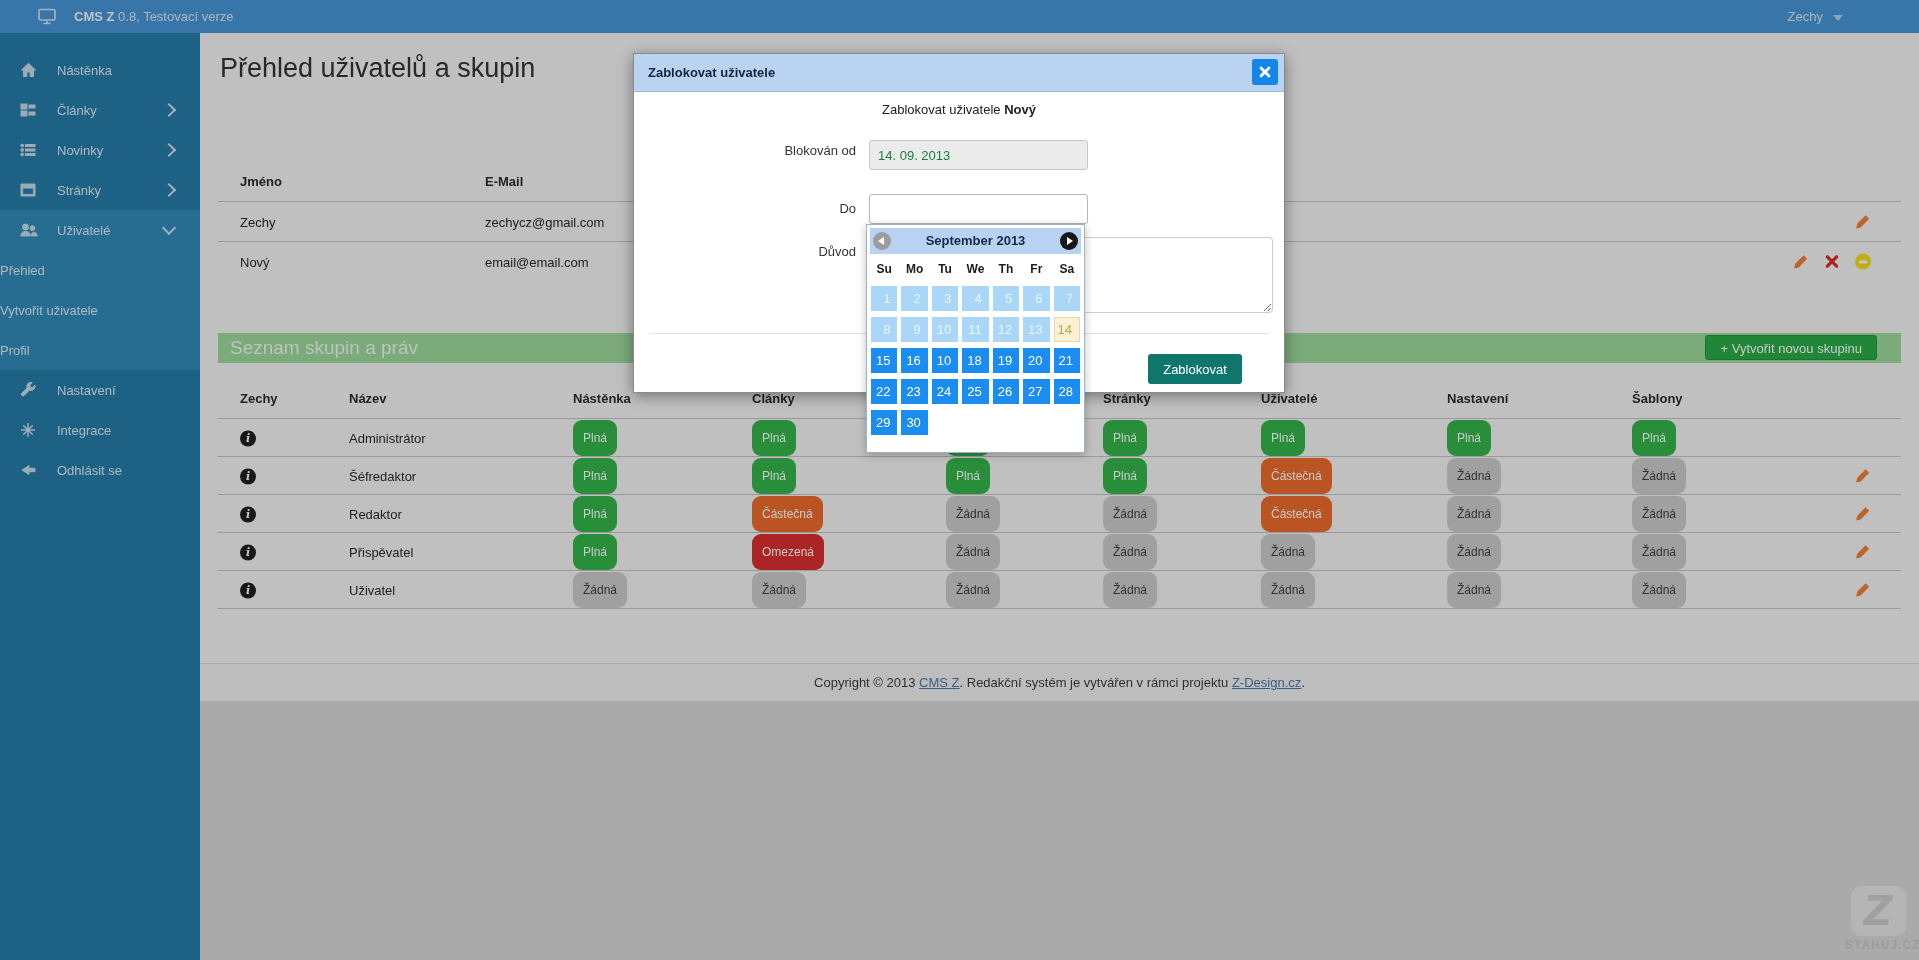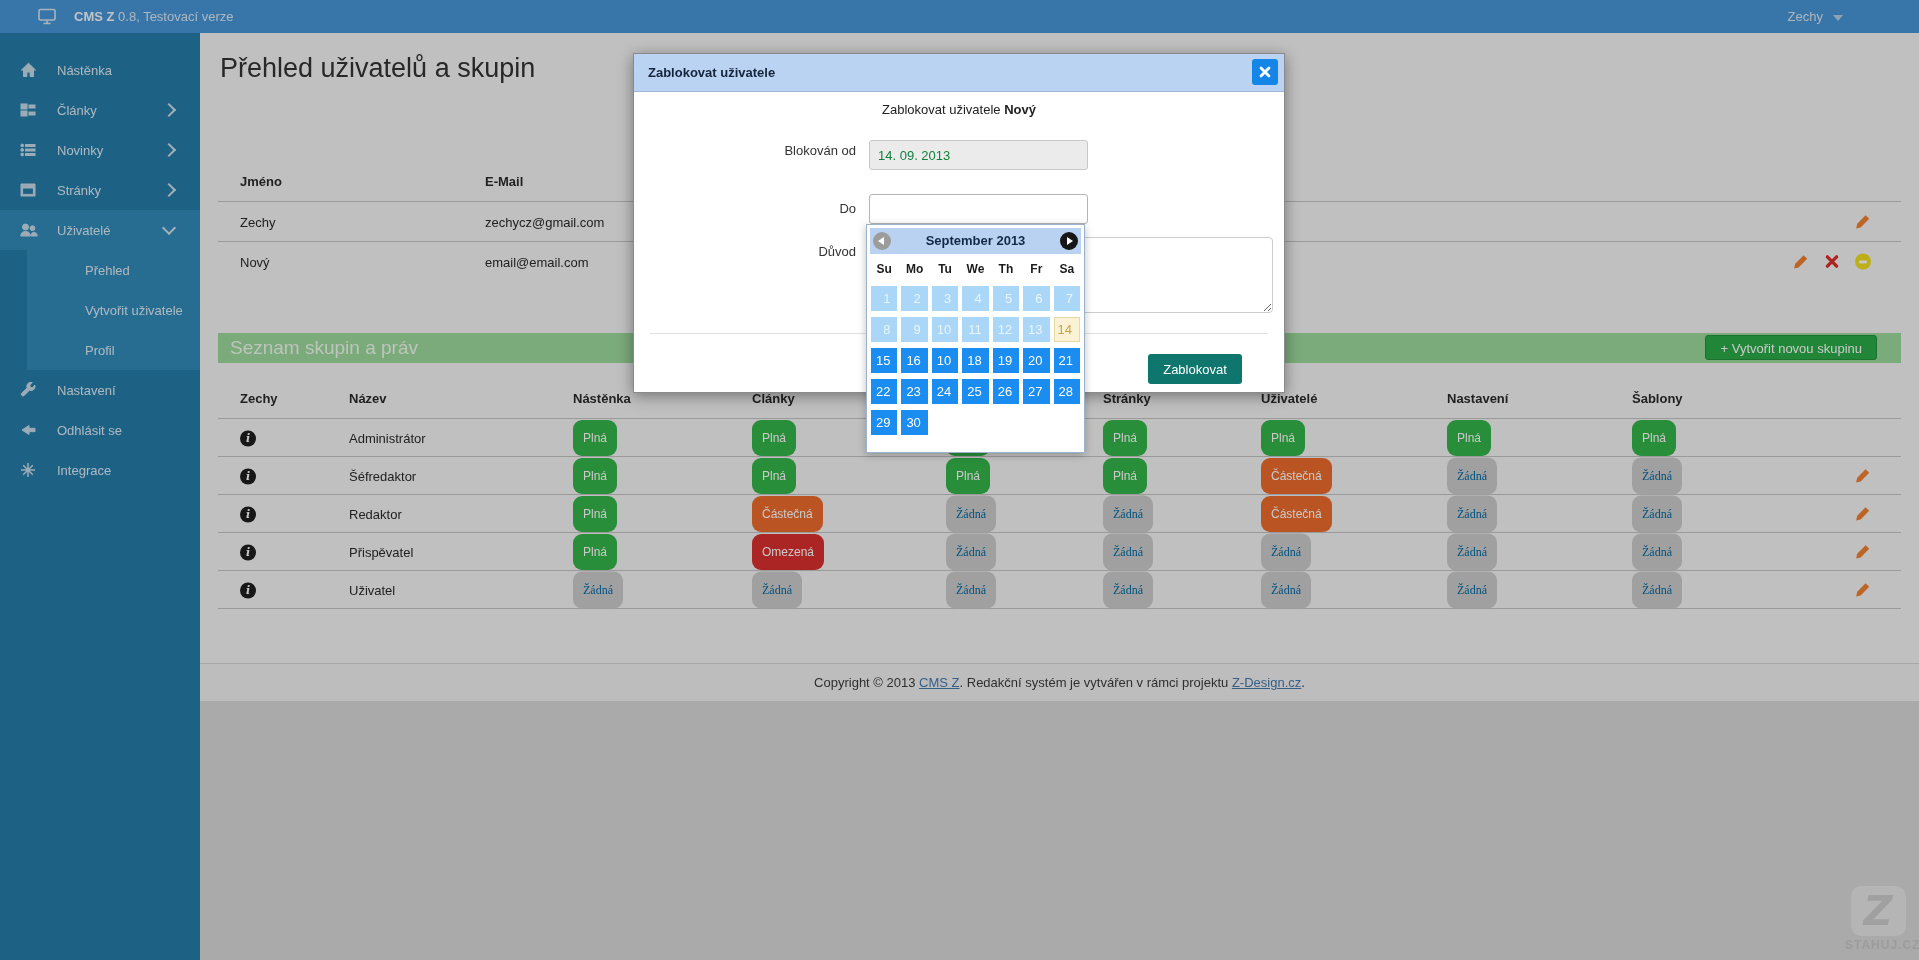--- a/index.html
+++ b/index.html
@@ -13,21 +13,21 @@
   .top-user{position:absolute;right:76px;top:0;line-height:33px;color:#d9e6f2;cursor:default;}
   .caret{display:inline-block;width:0;height:0;border-left:5px solid transparent;border-right:5px solid transparent;
          border-top:6px solid #b9cfe2;margin-left:10px;vertical-align:middle;}
   
   .sidebar{position:absolute;left:0;top:33px;width:200px;height:927px;background:#267ca8;z-index:2;}
   .side-nav{padding-top:17px;}
   .side-item{position:relative;height:40px;display:flex;align-items:center;color:#dceaf2;cursor:pointer;}
   .side-item .s-icon{width:20px;margin-left:20px;margin-right:17px;display:flex;align-items:center;}
   .side-item .s-icon svg{fill:#c6dbe7;stroke:#c6dbe7;}
   .side-item .s-label{flex:1;}
-  .side-item.sub{padding-left:58px;background:#318bb9;margin-left:27px;}
+  .side-item.sub{background:#318bb9;}
   .side-item.active{background:#318bb9;}
   .chev{width:8px;height:8px;border-right:2px solid #cfe0ea;border-bottom:2px solid #cfe0ea;margin-right:26px;}
   .chev.right{transform:rotate(-45deg);}
   .chev.down{transform:rotate(45deg);margin-top:-4px;}
   
   .content{position:absolute;left:200px;top:33px;width:1719px;height:667px;background:#f4f4f4;z-index:1;}
   .page-title{position:absolute;left:20px;top:20px;font-size:27px;font-weight:500;color:#333;margin:0;}
   .band{position:absolute;left:18px;width:1683px;height:30px;}
   .band.blue{top:85px;background:#b3cdee;}
   .band.green{top:300px;background:#9cd89c;}
@@ -49,21 +49,21 @@
   .row-icons{position:absolute;right:30px;top:50%;transform:translateY(-50%);display:flex;gap:14px;align-items:center;}
   .icon-btn{width:17px;height:17px;display:inline-flex;align-items:center;justify-content:center;cursor:pointer;}
   .block-ic{width:16px;height:16px;border-radius:50%;background:#f0df1e;position:relative;}
   .block-ic::after{content:"";position:absolute;left:4px;top:6.5px;width:8px;height:3px;background:#fff;border-radius:1px;}
   .info-ic{display:inline-block;width:16px;height:16px;border-radius:50%;background:#1e1e1e;color:#fff;
            font:bold italic 11px/16px "DejaVu Serif",serif;text-align:center;}
   .badge{display:inline-block;min-width:22px;padding:11px 10px;border-radius:9px;font-size:12px;color:#fff;text-align:center;}
   .badge[data-level="full"]{background:#34b44a;}
   .badge[data-level="partial"]{background:#ec6c2d;}
   .badge[data-level="limited"]{background:#d9302e;}
-  .badge[data-level="none"]{background:#cbcbcb;color:#0369a1;font-family:Liberation Serif, serif;}
+  .badge[data-level="none"]{background:#cbcbcb;color:#404040;}
   
   .footer{position:absolute;left:0;top:630px;width:1719px;height:37px;background:#f0f0f0;border-top:1px solid #d4d4d4;
           text-align:center;line-height:37px;color:#3c3c3c;}
   .footer a{color:#4579ab;text-decoration:underline;cursor:pointer;}
   
   .overlay{position:absolute;left:0;top:0;width:1919px;height:960px;background:rgba(0,0,0,.21);z-index:20;}
   .modal{position:absolute;left:633px;top:53px;width:650px;height:338px;background:#fff;border:1px solid #8a8a8a;
          box-shadow:0 3px 14px rgba(0,0,0,.4);z-index:30;}
   .modal-header{position:relative;height:37px;background:#bad3f2;border-bottom:1px solid #9cb6d6;}
   .modal-title{padding-left:14px;line-height:37px;font-weight:bold;color:#15253c;}
@@ -190,32 +190,32 @@
           <span class="s-icon">
             <svg width="16" height="16" viewBox="0 0 16 16">
               <path d="M14.8 3a4.1 4.1 0 0 1-5.4 5.2l-5.2 5.3a1.7 1.7 0 0 1-2.4-2.4l5.3-5.2A4.1 4.1 0 0 1 12.3.5L9.9 2.9l.4 2.5 2.5.4z"></path>
             </svg>
           </span>
           <span class="s-label">Nastavení</span>
         </div>
         <div class="side-item">
           <span class="s-icon">
             <svg width="16" height="16" viewBox="0 0 16 16">
+              <path d="M8 1v14M1 8h14M3.2 3.2l9.6 9.6M12.8 3.2L3.2 12.8" fill="none" stroke-width="1.5"></path>
+            </svg>
+          </span>
+          <span class="s-label">Integrace</span>
+        </div>
+        <div class="side-item">
+          <span class="s-icon">
+            <svg width="16" height="16" viewBox="0 0 16 16">
               <path d="M9 3.5v2.8h6v3.4H9v2.8L2 8z"></path>
             </svg>
           </span>
           <span class="s-label">Odhlásit se</span>
-        </div>
-        <div class="side-item">
-          <span class="s-icon">
-            <svg width="16" height="16" viewBox="0 0 16 16">
-              <path d="M8 1v14M1 8h14M3.2 3.2l9.6 9.6M12.8 3.2L3.2 12.8" fill="none" stroke-width="1.5"></path>
-            </svg>
-          </span>
-          <span class="s-label">Integrace</span>
         </div>
       </div>
   </div>
 
   <div class="content">
     <h1 class="page-title">Přehled uživatelů a skupin</h1>
 
     <div class="tbl" id="users-table">
       <div class="thead" id="users-head">
           <span class="cell uc0">Jméno</span>

